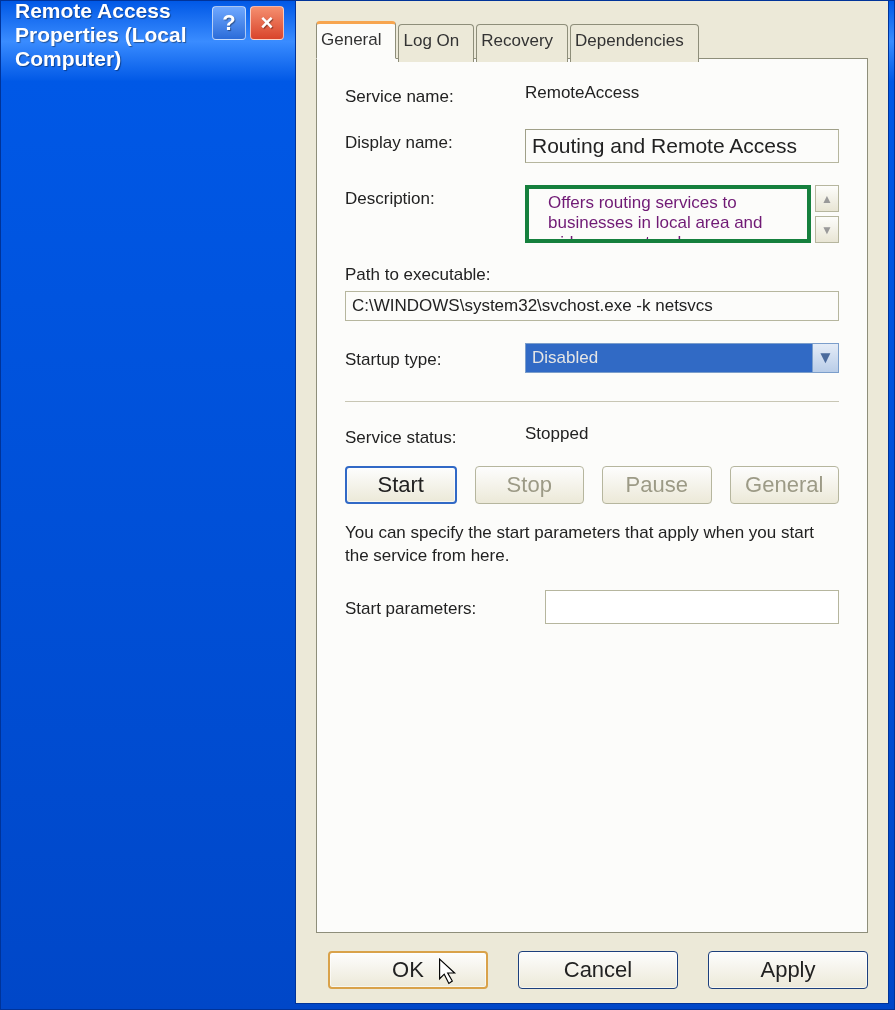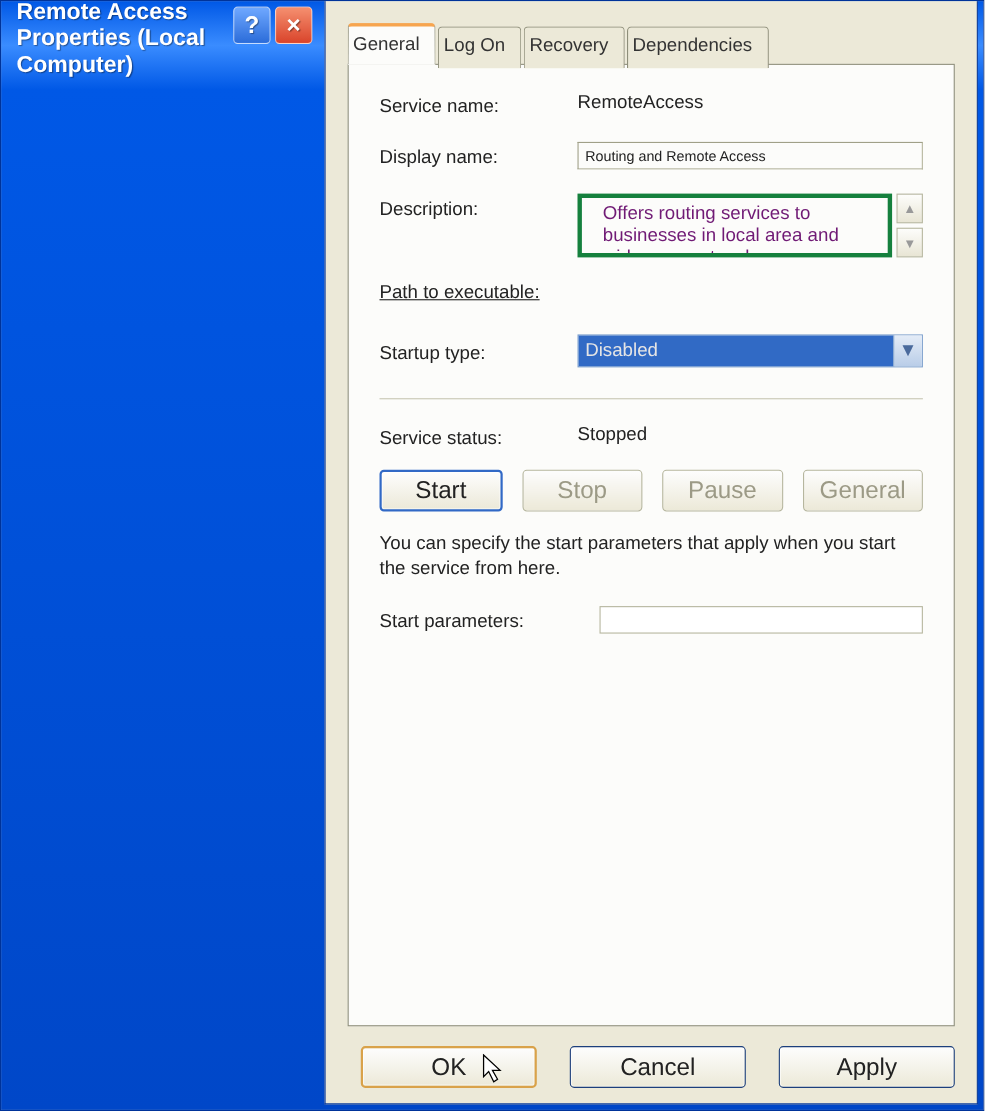--- a/index.html
+++ b/index.html
@@ -109,21 +109,21 @@
     padding-top: 4px;
     color: #222;
   }
   .value-col { flex: 1; color:#222; }
   .textbox {
     width: 100%;
     border: 1px solid #b6b69e;
     background: #fff;
     padding: 4px 6px;
     font-family: inherit;
-    font-size: 13px;
+    font-size: 21px;
     color: #222;
   }
   .textbox.readonly {
     background: #fcfcfa;
     border-top-color:#a0a088;
     border-left-color:#a0a088;
   }
   .desc-wrap {
     display:flex;
     gap:4px;
@@ -149,21 +149,21 @@
     border:1px solid #b6b69e;
     background:linear-gradient(#fdfdfb,#e8e5d4);
     display:flex;
     align-items:center;
     justify-content:center;
     color:#999;
     font-size:12px;
     cursor:pointer;
   }
   .path-section { margin-bottom:22px; }
-  .path-label { margin-bottom:6px; color:#222;text-decoration:underline;}
+  .path-label { margin-bottom:6px; color:#222;}
   .path-box {
     border:1px solid #b6b69e;
     background:#fcfcfa;
     padding:4px 6px;
     color:#222;
   }
   .select-field {
     flex:1;
     border:1px solid #7b9ecb;
     background:#fff;
@@ -303,20 +303,21 @@
               <div class="scroll-btn">
                   <span>▼</span>
                 </div>
             </div>
           </div>
         </div>
       </div>
 
       <div class="path-section">
         <div class="path-label">Path to executable:</div>
+        <div class="path-box">C:\WINDOWS\system32\svchost.exe -k netsvcs</div>
       </div>
 
       <div class="row" style="align-items:center;margin-bottom:10px;">
         <div class="label-col">Startup type:</div>
         <div class="value-col">
           <div class="select-field">
             <div class="select-value">Disabled</div>
             <div class="select-arrow">
                 <span>▼</span>
               </div>

